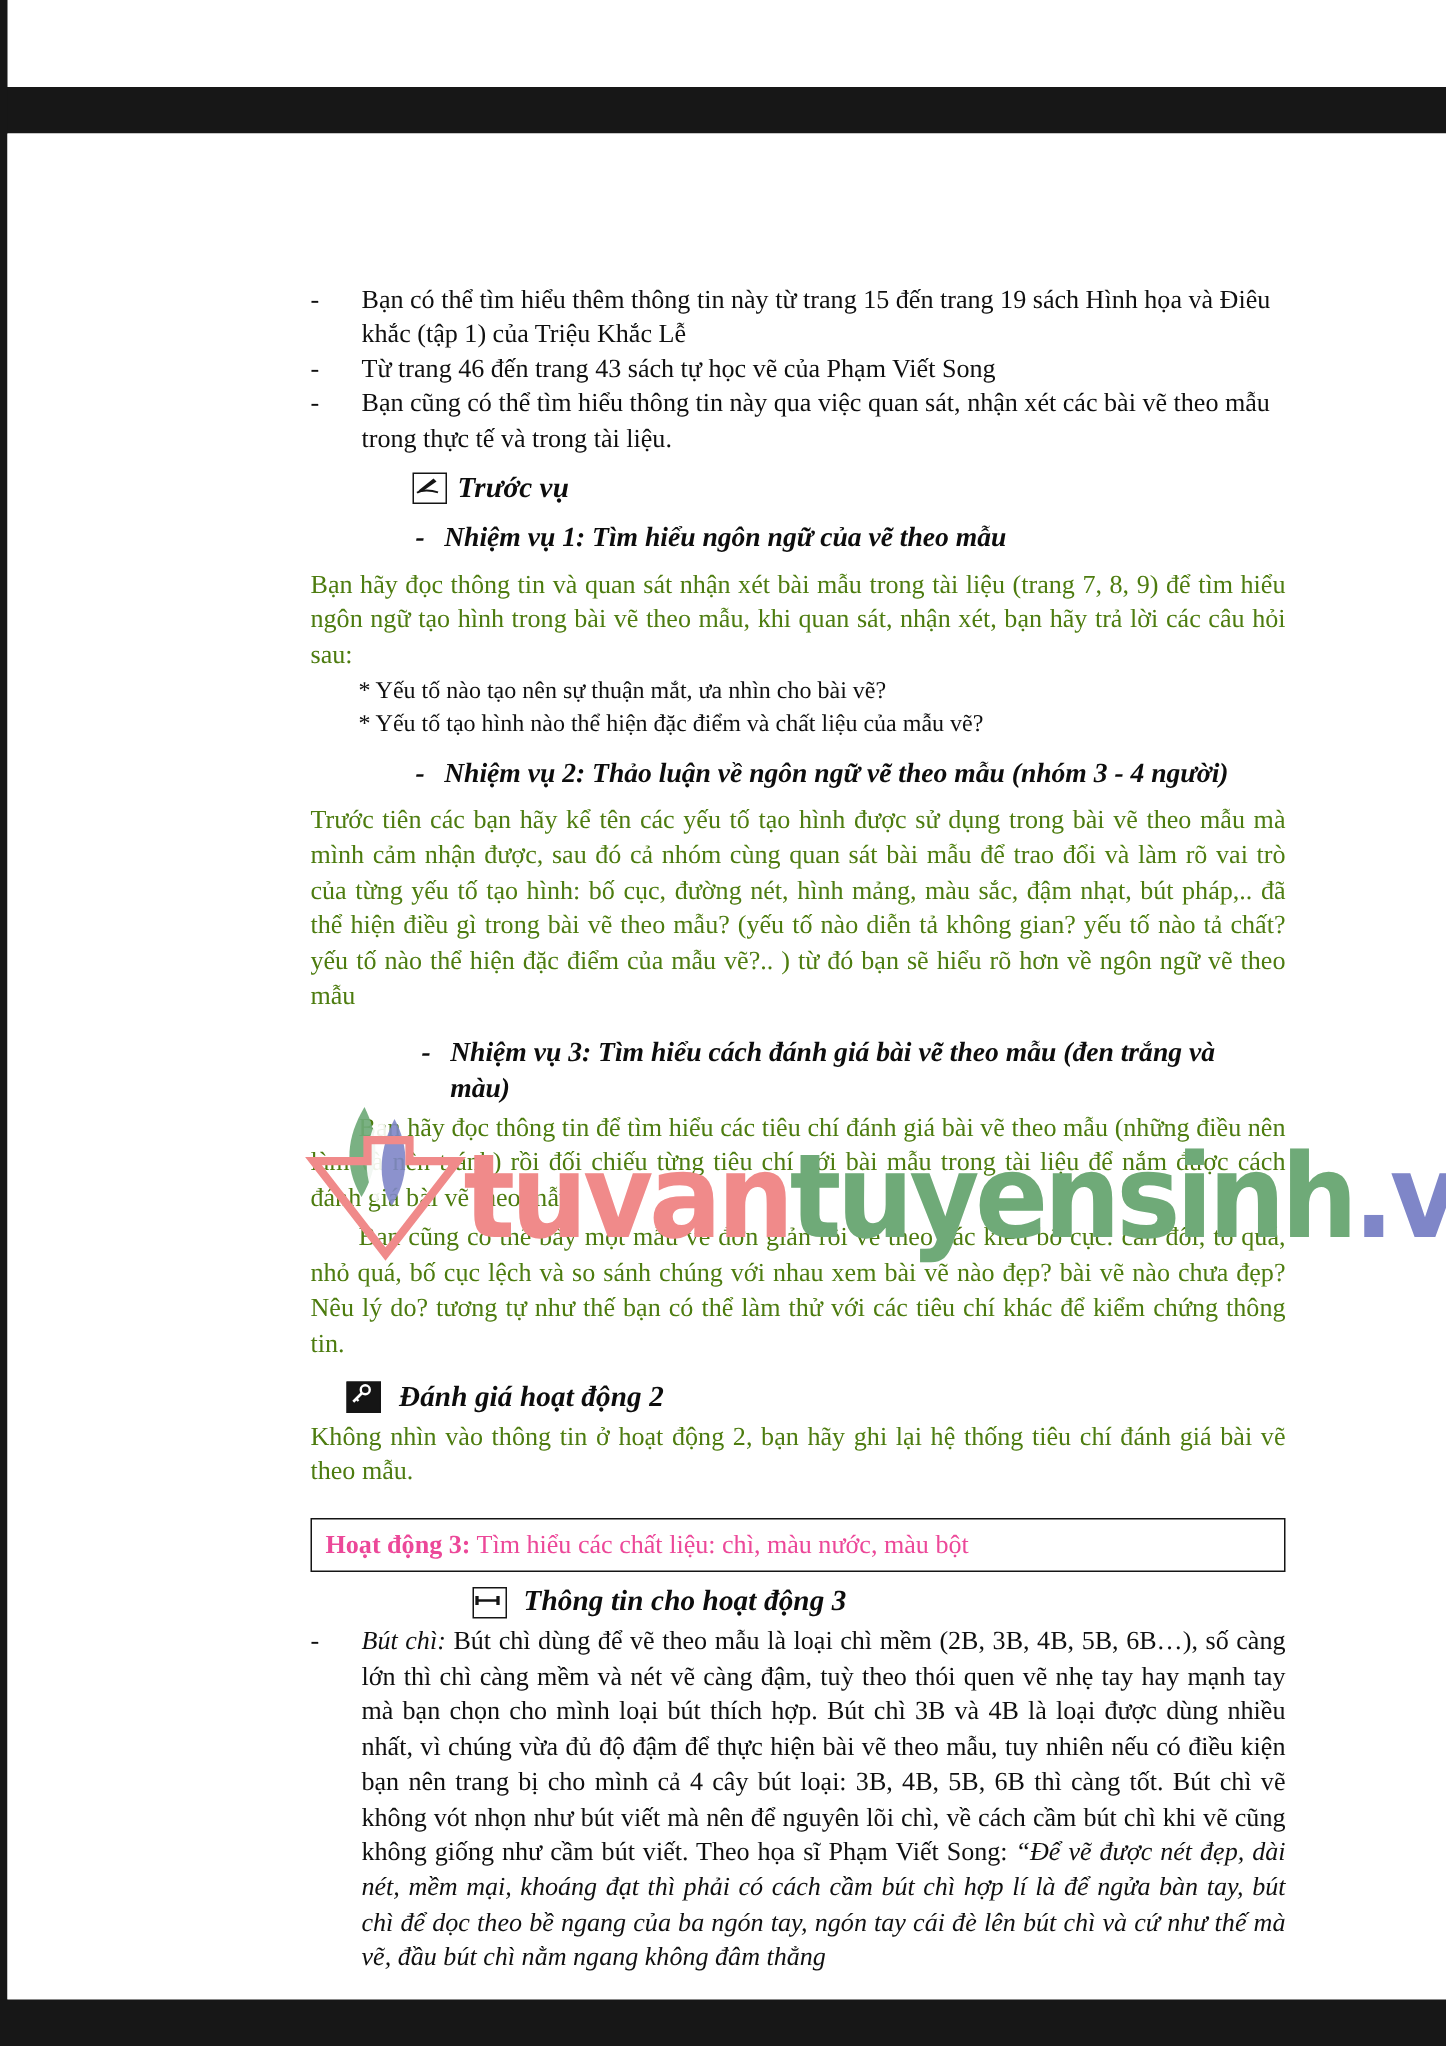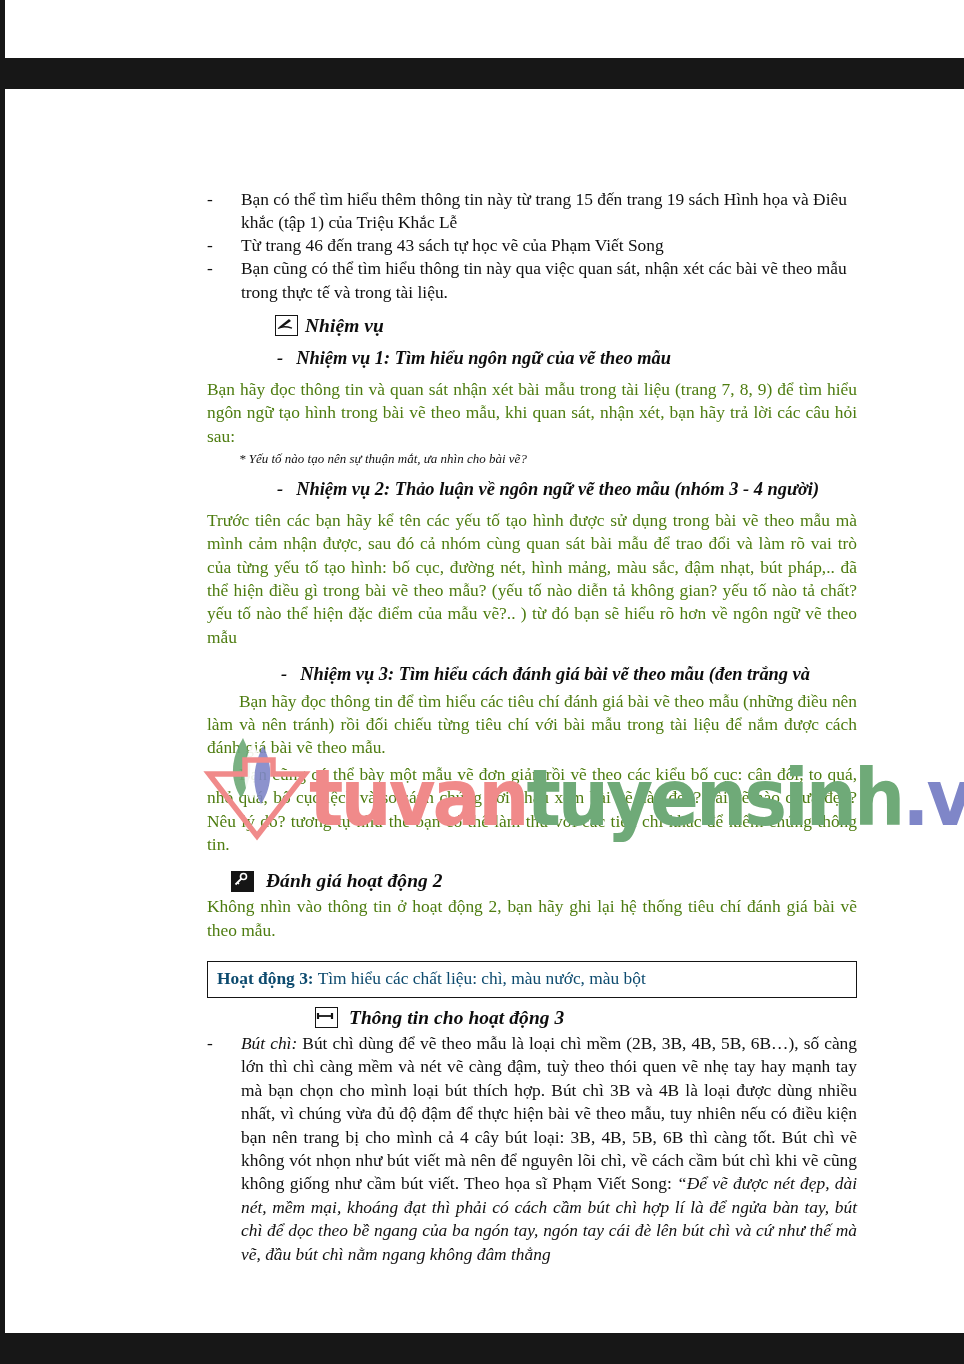--- a/index.html
+++ b/index.html
@@ -152,32 +152,31 @@
     line-height: 1.345;
     color: #4d7c0f;
     text-align: justify;
     margin-top: 9px;
   }
   .para.tight { margin-top: 3px; }
   .para.indent { text-indent: 32px; }
   .q-list {
     margin-top: 2px;
     padding-left: 32px;
-    font-size: 13px;
+    font-size: 16px;
     line-height: 1.38;
     color: #101010;
-    font-style: italic;
   }
   .q-list div { white-space: nowrap; }
   .activity-box {
     margin-top: 19px;
     border: 1.6px solid #151515;
     padding: 6px 9px 7px 9px;
     font-size: 17.4px;
-    color: #0c4a6e;
+    color: #ec4899;
     line-height: 1.25;
   }
   .activity-box b { font-weight: bold; }
   .hang-list {
     margin-top: 3px;
     font-size: 17.4px;
     line-height: 1.345;
     color: #101010;
   }
   .hang-row {
@@ -263,42 +262,44 @@
         </div>
       </div>
 
       <div class="section-head">
         <span class="wingding-box">
           <svg width="18" height="16" viewBox="0 0 18 16">
             <path d="M3 11 L13 3 L15 5 L5 12 Z" fill="#151515"></path>
             <path d="M2 12.5 C5 10.5, 11 10.5, 16 12.2" stroke="#151515" stroke-width="1.3" fill="none"></path>
           </svg>
         </span>
-        <span class="head-title">Nhiệm vụ</span>
+        <span class="head-title">Trước vụ</span>
       </div>
 
       <div class="task-line">
         <span class="td">-</span>
         <span>Nhiệm vụ 1: Tìm hiểu ngôn ngữ của vẽ theo mẫu</span>
       </div>
       <div class="para">Bạn hãy đọc thông tin và quan sát nhận xét bài mẫu trong tài liệu (trang 7, 8, 9) để tìm hiểu ngôn ngữ tạo hình trong bài vẽ theo mẫu, khi quan sát, nhận xét, bạn hãy trả lời các câu hỏi sau:</div>
       <div class="q-list">
         <div>* Yếu tố nào tạo nên sự thuận mắt, ưa nhìn cho bài vẽ?</div>
+        <div>* Yếu tố tạo hình nào thể hiện đặc điểm và chất liệu của mẫu vẽ?</div>
       </div>
 
       <div class="task-line">
         <span class="td">-</span>
         <span>Nhiệm vụ 2: Thảo luận về ngôn ngữ vẽ theo mẫu (nhóm 3 - 4 người)</span>
       </div>
       <div class="para">Trước tiên các bạn hãy kể tên các yếu tố tạo hình được sử dụng trong bài vẽ theo mẫu mà mình cảm nhận được, sau đó cả nhóm cùng quan sát bài mẫu  để trao đổi và làm rõ vai trò của từng yếu tố tạo hình: bố cục, đường nét, hình mảng, màu sắc, đậm nhạt, bút pháp,.. đã thể hiện điều gì trong bài vẽ theo mẫu? (yếu tố nào diễn tả không gian? yếu tố nào tả chất? yếu tố nào thể hiện đặc điểm của mẫu vẽ?.. ) từ đó bạn sẽ hiểu rõ hơn về ngôn ngữ vẽ theo mẫu</div>
 
       <div class="task-line task-3">
         <span class="td">-</span>
         <span>
           <span class="tb">Nhiệm vụ 3: Tìm hiểu cách đánh giá bài vẽ theo mẫu (đen trắng và</span>
+          <span class="tb">màu)</span>
         </span>
       </div>
       <div class="para indent tight">Bạn hãy đọc thông tin để tìm hiểu các tiêu chí đánh giá bài vẽ theo mẫu (những điều nên làm và nên tránh) rồi đối chiếu từng tiêu chí với bài mẫu trong tài liệu để nắm được cách đánh giá bài vẽ theo mẫu.</div>
       <div class="para indent tight">Bạn cũng có thể bày một mẫu vẽ đơn giản rồi vẽ theo các kiểu bố cục: cân đối, to quá, nhỏ quá, bố cục lệch và so sánh chúng với nhau xem bài vẽ nào đẹp? bài vẽ nào chưa đẹp? Nêu lý do? tương tự như thế bạn có thể làm thử với các tiêu chí khác để kiểm chứng thông tin.</div>
 
       <div class="section-head head-eval">
         <span class="wingding-box inverted">
           <svg width="18" height="16" viewBox="0 0 18 16">
             <circle cx="11.5" cy="4.5" r="3" fill="none" stroke="#ffffff" stroke-width="1.6"></circle>
             <path d="M9.5 6.5 L3.5 12.5" stroke="#ffffff" stroke-width="1.8" fill="none"></path>

